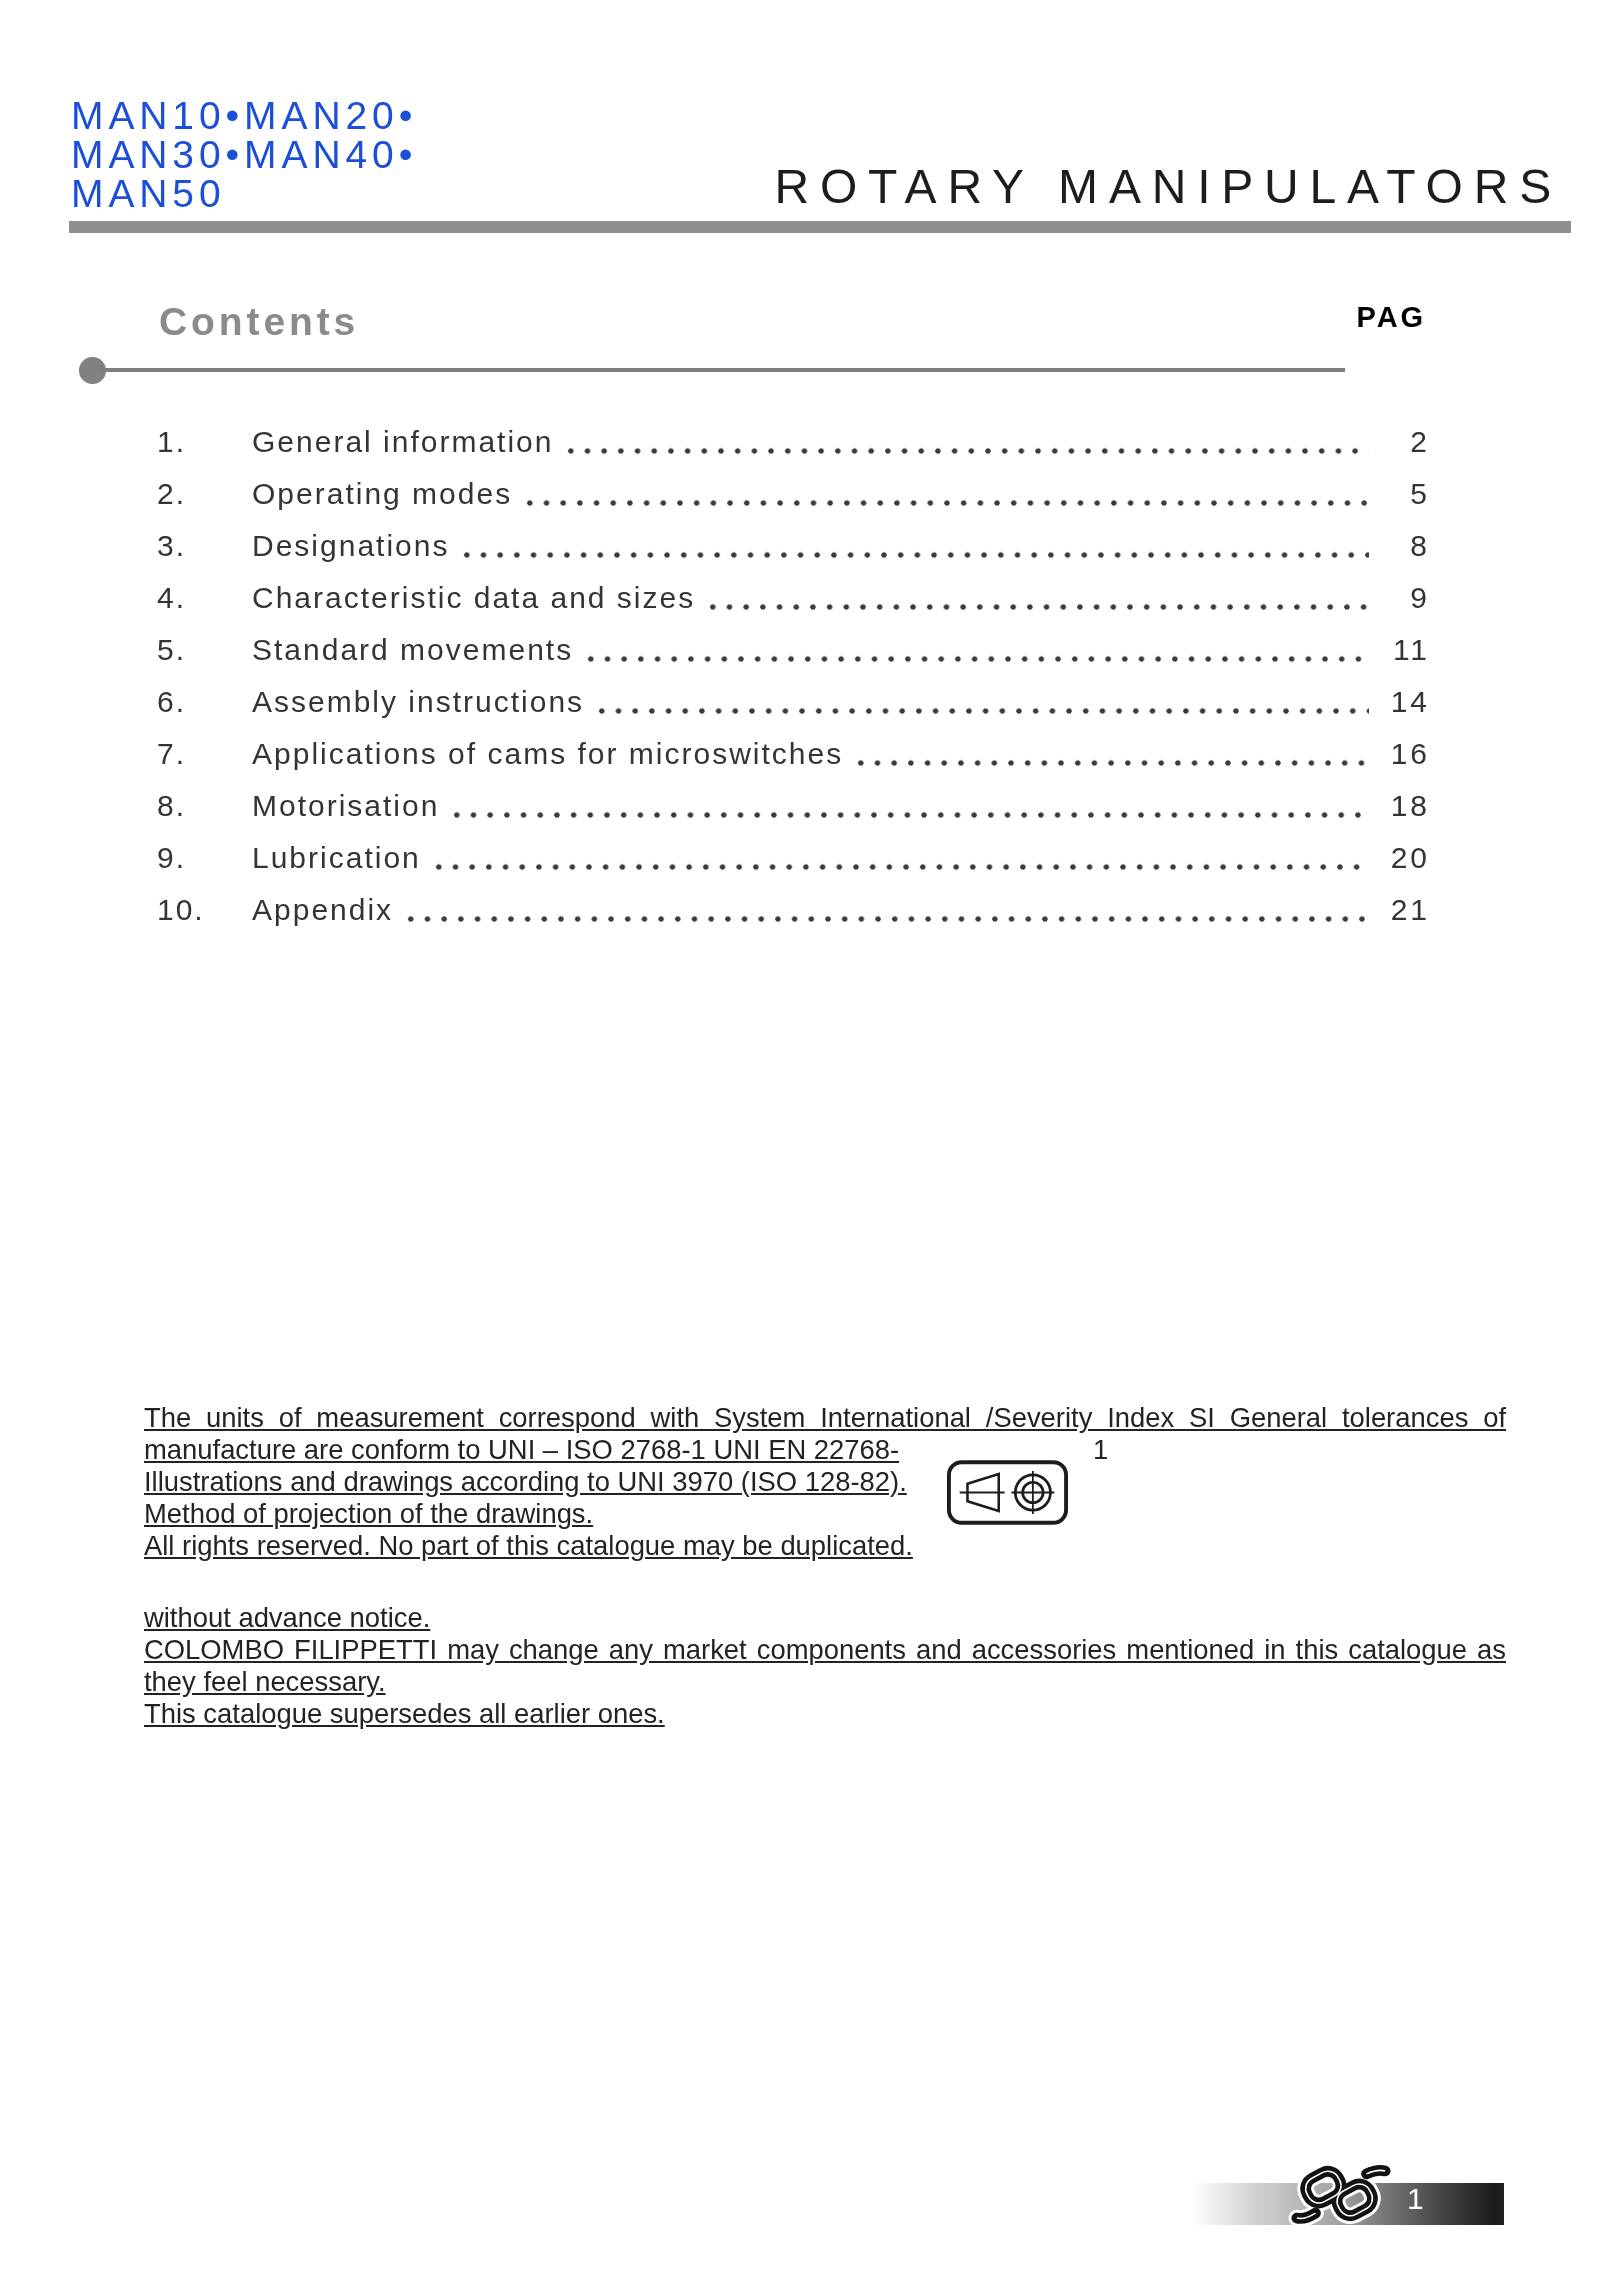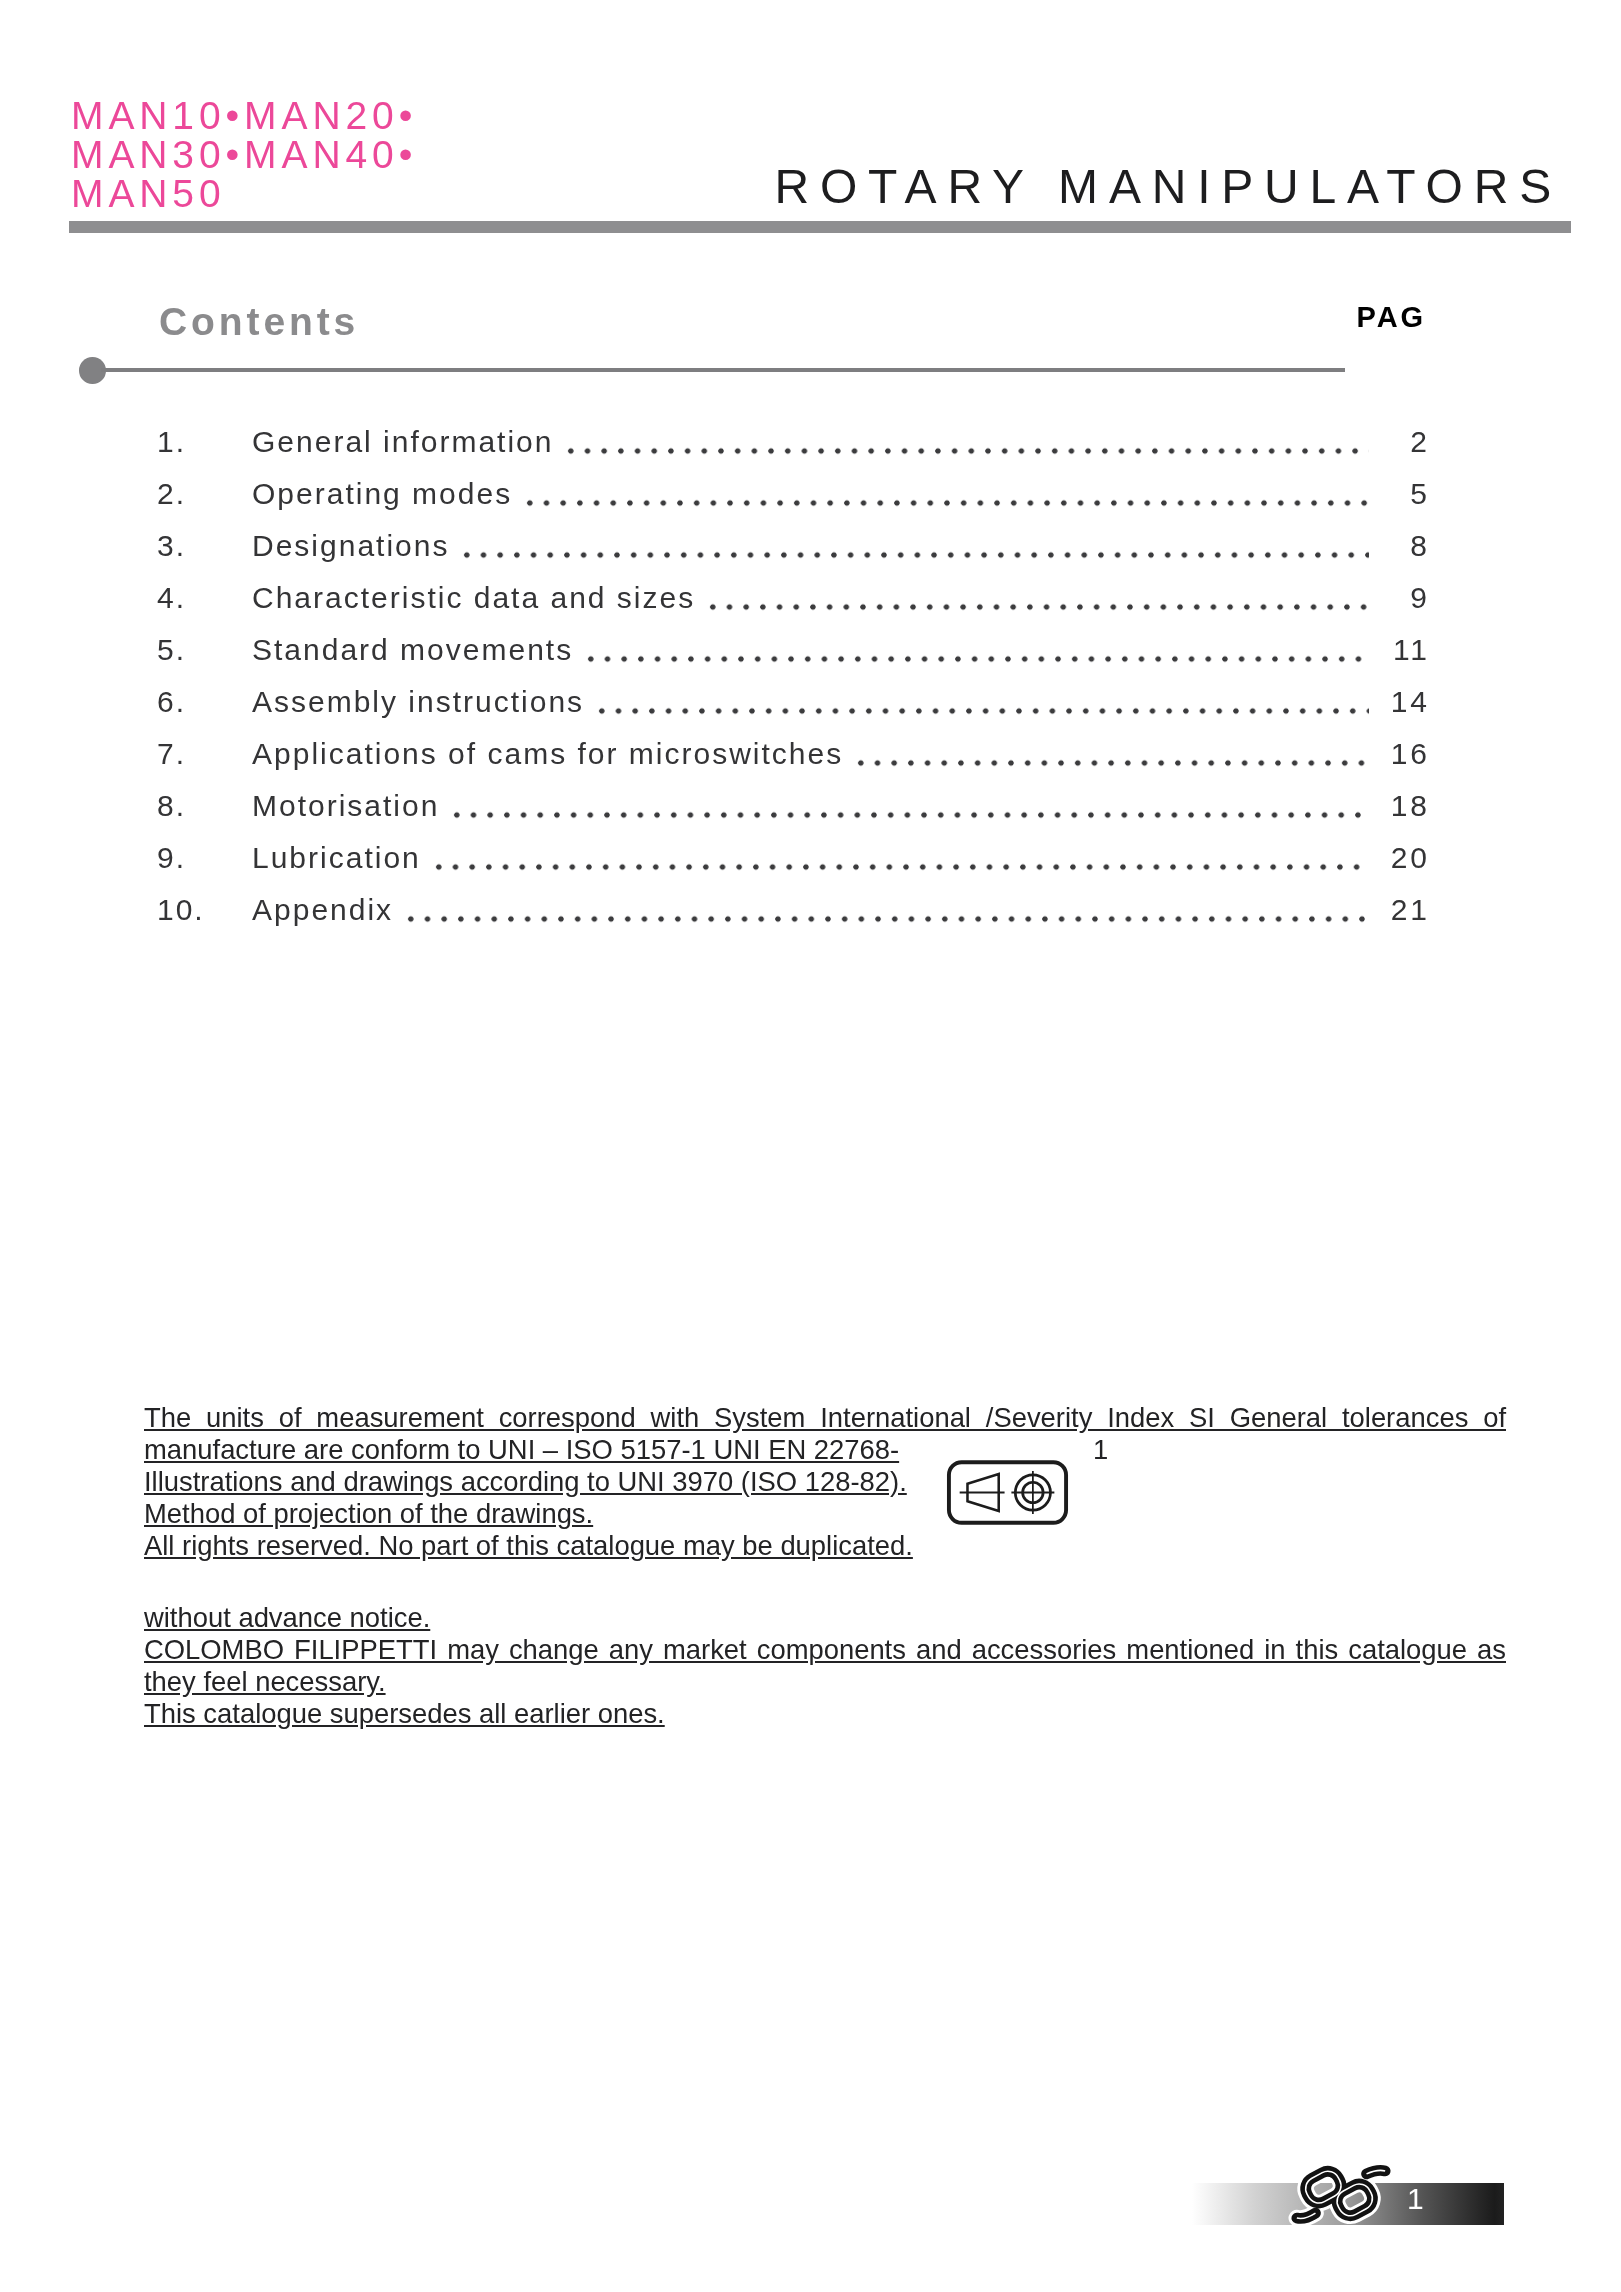--- a/index.html
+++ b/index.html
@@ -9,21 +9,21 @@
     width:1621px;height:2293px;
     background:#ffffff;
     margin:0 auto;
     font-family:"Liberation Sans", sans-serif;
     overflow:hidden;
   }
   
   .codes{
     position:absolute;left:71px;top:96px;
     font-size:39px;line-height:39px;letter-spacing:4.9px;
-    color:#ec4899;white-space:nowrap;
+    color:#1d4ed8;white-space:nowrap;
   }
   .doc-title{
     position:absolute;top:159px;right:59px;
     font-size:48px;letter-spacing:10.8px;
     color:#1d1d1f;white-space:nowrap;
   }
   .header-rule{
     position:absolute;left:69px;top:221px;
     width:1502px;height:11.8px;background:#8e8e90;
   }
@@ -203,21 +203,21 @@
           <span class="pg">21</span>
         </div>
       </div>
   </section>
 
   <section class="notes">
     <div class="para">
 
         <div class="nline just">The units of measurement correspond with System International /Severity Index SI General tolerances of</div>
 
-        <div class="nline">manufacture are conform to UNI – ISO 5157-1 UNI EN 22768-</div>
+        <div class="nline">manufacture are conform to UNI – ISO 2768-1 UNI EN 22768-</div>
 
         <div class="nline">Illustrations and drawings according to UNI 3970 (ISO 128-82).</div>
 
         <div class="nline">Method of projection of the drawings.</div>
 
         <div class="nline">All rights reserved. No part of this catalogue may be duplicated.</div>
       </div>
 
     <span class="note-marker">1</span>
 

